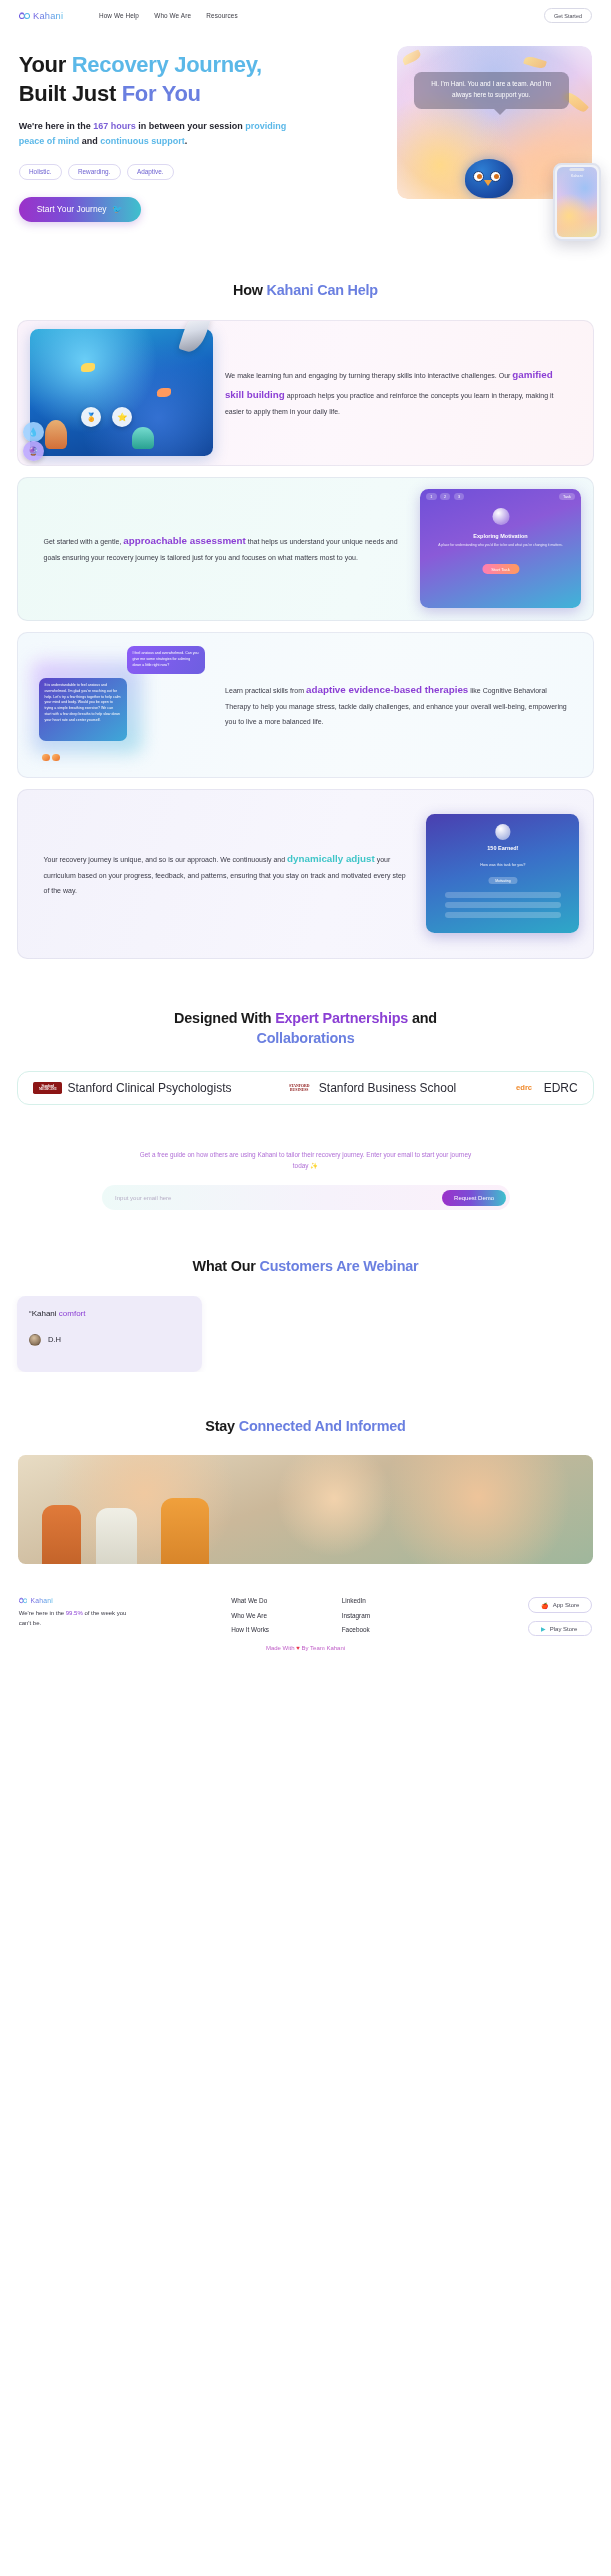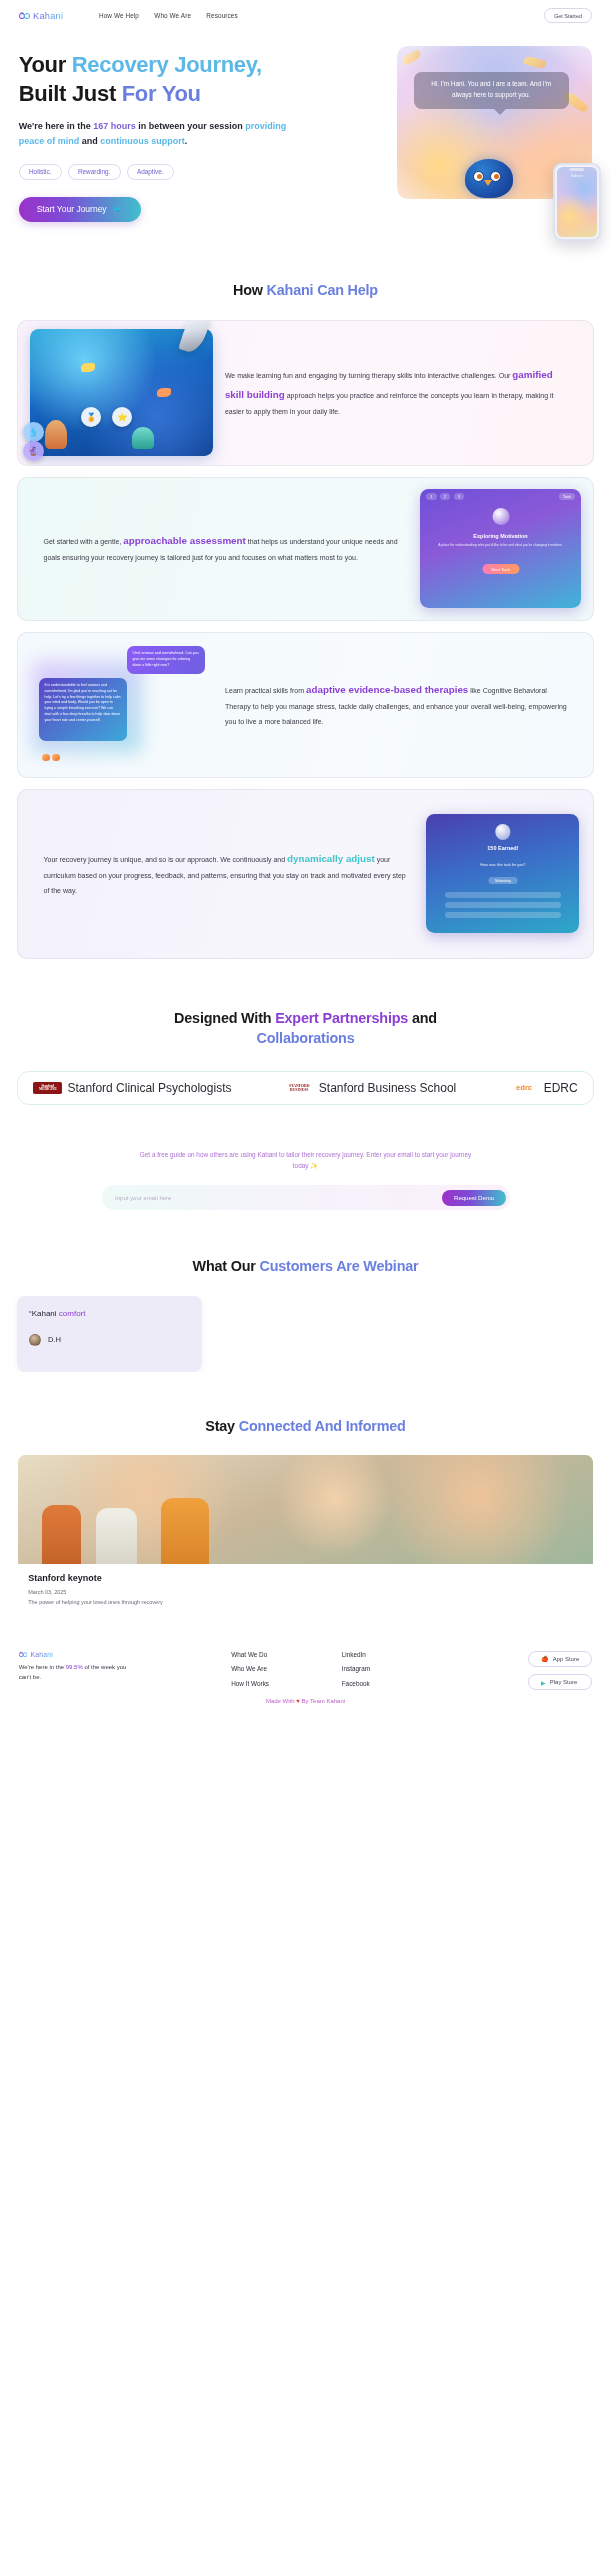--- a/index.html
+++ b/index.html
@@ -769,25 +769,20 @@
 <h2 class="sec-title" style="margin-top:44px;margin-bottom:17px">
   <span>Stay </span><span class="g-indigo">Connected And Informed</span>
 </h2>
 
 <div class="blog-row">
   <article class="blog-card" style="border-color:transparent;box-shadow:none">
     <div class="blog-img b">
       <span class="person p1"></span>
       <span class="person p2"></span>
       <span class="person p3"></span>
-    </div>
-    <div class="blog-body">
-      <h3 class="blog-title">Stanford keynote</h3>
-      <div class="blog-date">March 03, 2025</div>
-      <div class="blog-desc">The power of helping your loved ones through recovery</div>
     </div>
   </article>
 </div>
 
 <footer class="site-footer">
   <div class="f-brand">
     <div class="brand">
       <svg class="brand-mark" viewBox="0 0 26 20">
         <ellipse cx="7" cy="11" rx="6" ry="6" fill="none" stroke="#6f5ce0" stroke-width="2.6"></ellipse>
         <ellipse cx="19" cy="11" rx="6" ry="6" fill="none" stroke="#4fb6e8" stroke-width="2.6"></ellipse>

